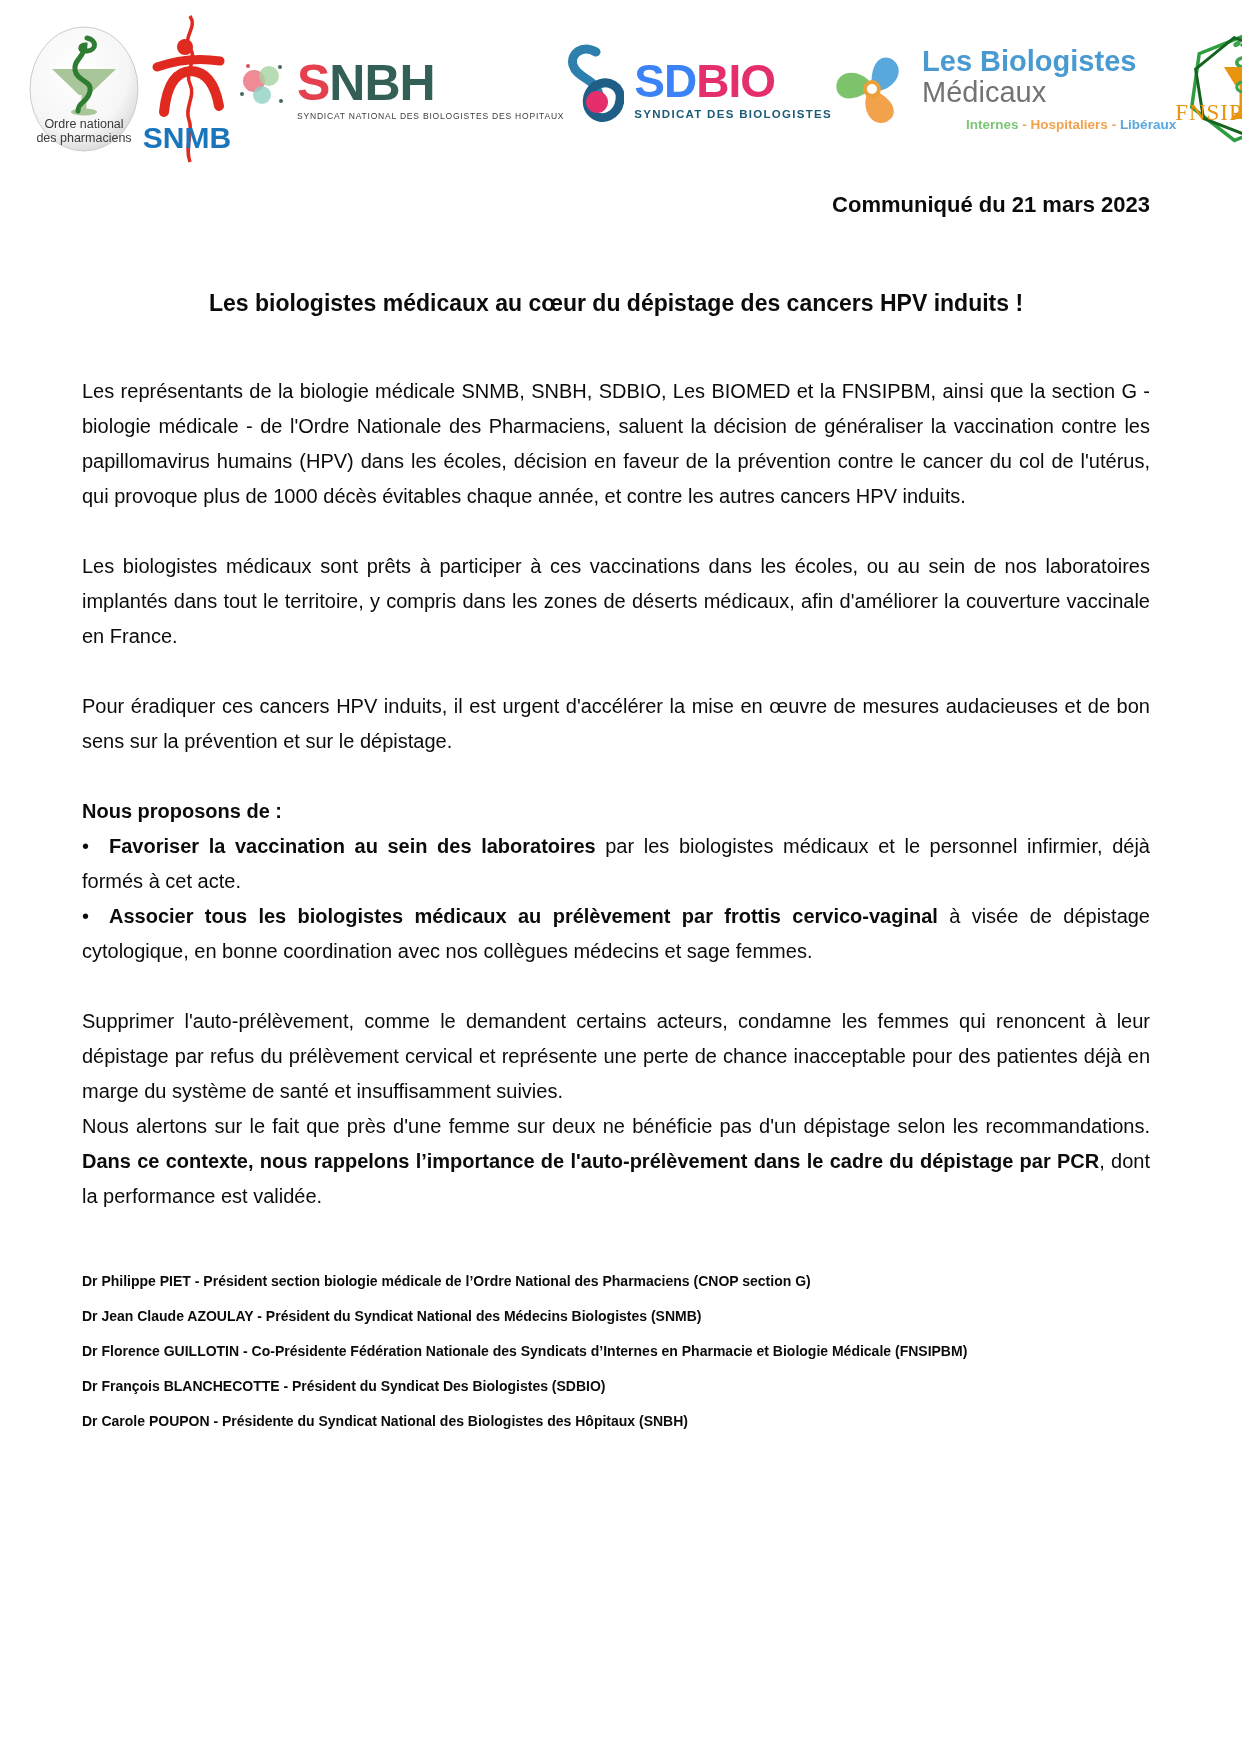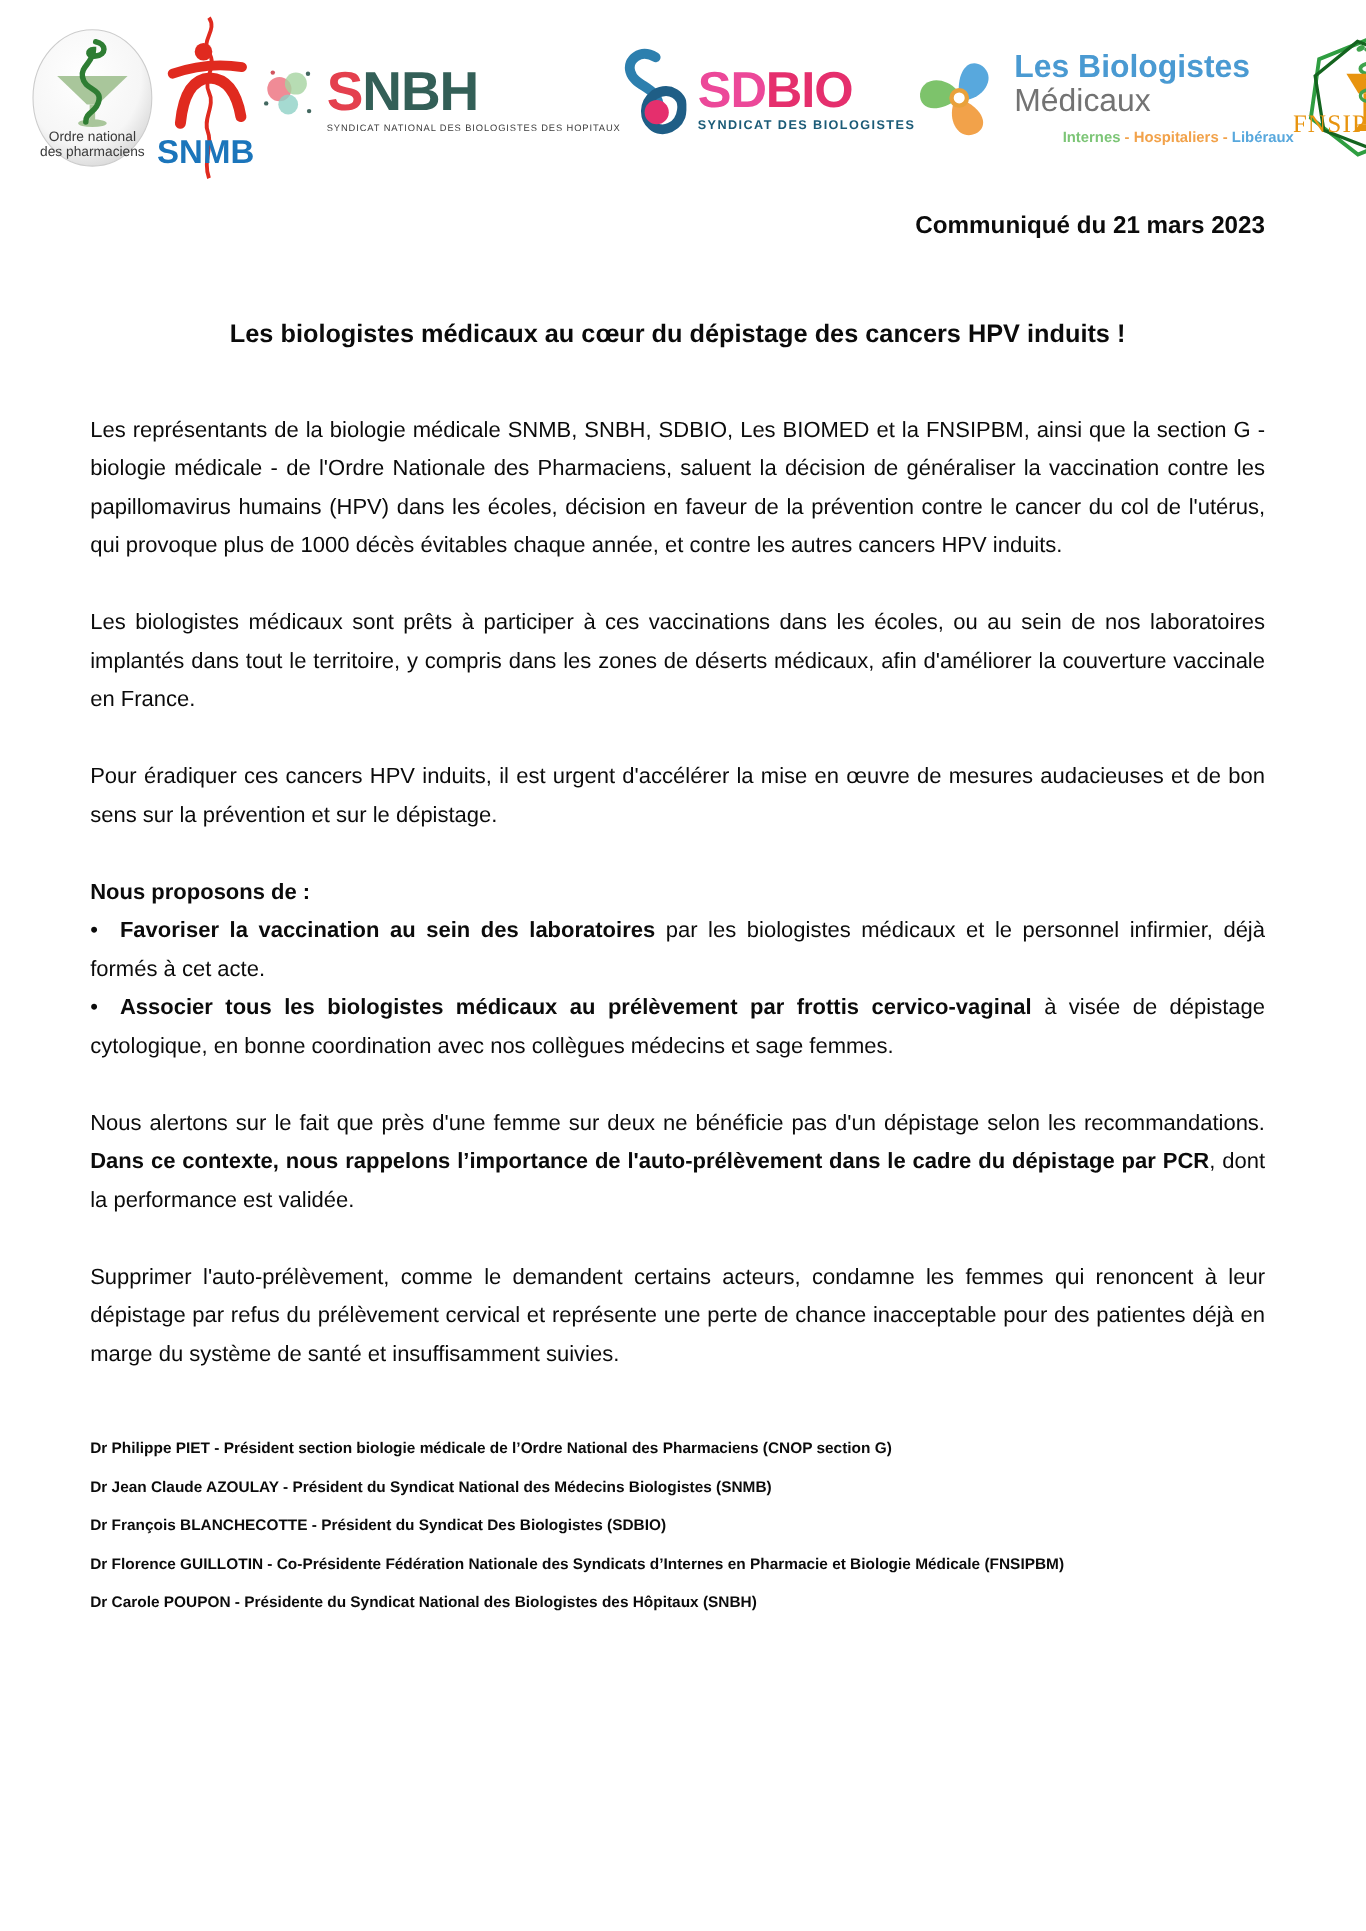--- a/index.html
+++ b/index.html
@@ -93,21 +93,21 @@
       </div>
     </div>
 
     <div class="logo">
       <svg width="60" height="95" viewBox="0 0 60 95">
         <path d="M32 10 C18 2 6 12 9 23 C12 34 25 36 31 44 C37 52 36 62 28 67" fill="none" stroke="#2d7fae" stroke-width="9" stroke-linecap="round"></path>
         <path d="M31 44 C45 36 58 45 56 58 C54 74 38 80 29 72 C21 65 21 52 31 44" fill="none" stroke="#1f5e86" stroke-width="9" stroke-linecap="round"></path>
         <circle cx="33" cy="60" r="11" fill="#e52f6d"></circle>
       </svg>
       <div class="logo-col">
-        <div class="sdbio-word"><span style="color:#ec4899">SD</span><span style="color:#e52f6d">BIO</span></div>
+        <div class="sdbio-word"><span style="color:#3b82f6">SD</span><span style="color:#e52f6d">BIO</span></div>
         <div class="sdbio-sub">SYNDICAT DES BIOLOGISTES</div>
       </div>
     </div>
 
     <div class="logo">
       <svg width="80" height="86" viewBox="0 0 80 86">
         <path d="M40 43 C37 18 49 6 61 14 C73 23 65 41 47 45 Z" fill="#58a8dd" transform="rotate(0 40 43)"></path>
         <path d="M40 43 C37 18 49 6 61 14 C73 23 65 41 47 45 Z" fill="#f2a24a" transform="rotate(120 40 43)"></path>
         <path d="M40 43 C37 18 49 6 61 14 C73 23 65 41 47 45 Z" fill="#7dc36b" transform="rotate(240 40 43)"></path>
         <circle cx="40" cy="43" r="7" fill="#ffffff" stroke="#e9a13b" stroke-width="4"></circle>
@@ -140,25 +140,25 @@
 
   <h1 class="title">Les biologistes médicaux au cœur du dépistage des cancers HPV induits !</h1>
 
   <main class="content">
       <p class="para gap"><span>Les représentants de la biologie médicale SNMB, SNBH, SDBIO, Les BIOMED et la FNSIPBM, ainsi que la section G - biologie médicale - de l'Ordre Nationale des Pharmaciens, saluent la décision de généraliser la vaccination contre les papillomavirus humains (HPV) dans les écoles, décision en faveur de la prévention contre le cancer du col de l'utérus, qui provoque plus de 1000 décès évitables chaque année, et contre les autres cancers HPV induits.</span></p>
       <p class="para gap"><span>Les biologistes médicaux sont prêts à participer à ces vaccinations dans les écoles, ou au sein de nos laboratoires implantés dans tout le territoire, y compris dans les zones de déserts médicaux, afin d'améliorer la couverture vaccinale en France.</span></p>
       <p class="para gap"><span>Pour éradiquer ces cancers HPV induits, il est urgent d'accélérer la mise en œuvre de mesures audacieuses et de bon sens sur la prévention et sur le dépistage.</span></p>
       <p class="heading"><span class="b">Nous proposons de :</span></p>
       <p class="bullet"><span>• </span><span class="b">Favoriser la vaccination au sein des laboratoires</span><span> par les biologistes médicaux et le personnel infirmier, déjà formés à cet acte.</span></p>
       <p class="bullet gap"><span>• </span><span class="b">Associer tous les biologistes médicaux au prélèvement par frottis cervico-vaginal</span><span> à visée de dépistage cytologique, en bonne coordination avec nos collègues médecins et sage femmes.</span></p>
+      <p class="para"><span>Supprimer l'auto-prélèvement, comme le demandent certains acteurs, condamne les femmes qui renoncent à leur dépistage par refus du prélèvement cervical et représente une perte de chance inacceptable pour des patientes déjà en marge du système de santé et insuffisamment suivies.</span></p>
       <p class="para gap"><span>Nous alertons sur le fait que près d'une femme sur deux ne bénéficie pas d'un dépistage selon les recommandations. </span><span class="b">Dans ce contexte, nous rappelons l’importance de l'auto-prélèvement dans le cadre du dépistage par PCR</span><span>, dont la performance est validée.</span></p>
-      <p class="para"><span>Supprimer l'auto-prélèvement, comme le demandent certains acteurs, condamne les femmes qui renoncent à leur dépistage par refus du prélèvement cervical et représente une perte de chance inacceptable pour des patientes déjà en marge du système de santé et insuffisamment suivies.</span></p>
     </main>
 
   <section class="signatures">
       <p>Dr Philippe PIET - Président section biologie médicale de l’Ordre National des Pharmaciens (CNOP section G)</p>
       <p>Dr Jean Claude AZOULAY - Président du Syndicat National des Médecins Biologistes (SNMB)</p>
+      <p>Dr Florence GUILLOTIN - Co-Présidente Fédération Nationale des Syndicats d’Internes en Pharmacie et Biologie Médicale (FNSIPBM)</p>
       <p>Dr François BLANCHECOTTE - Président du Syndicat Des Biologistes (SDBIO)</p>
-      <p>Dr Florence GUILLOTIN - Co-Présidente Fédération Nationale des Syndicats d’Internes en Pharmacie et Biologie Médicale (FNSIPBM)</p>
       <p>Dr Carole POUPON - Présidente du Syndicat National des Biologistes des Hôpitaux (SNBH)</p>
     </section>
 
 </div>
 
 </body></html>

